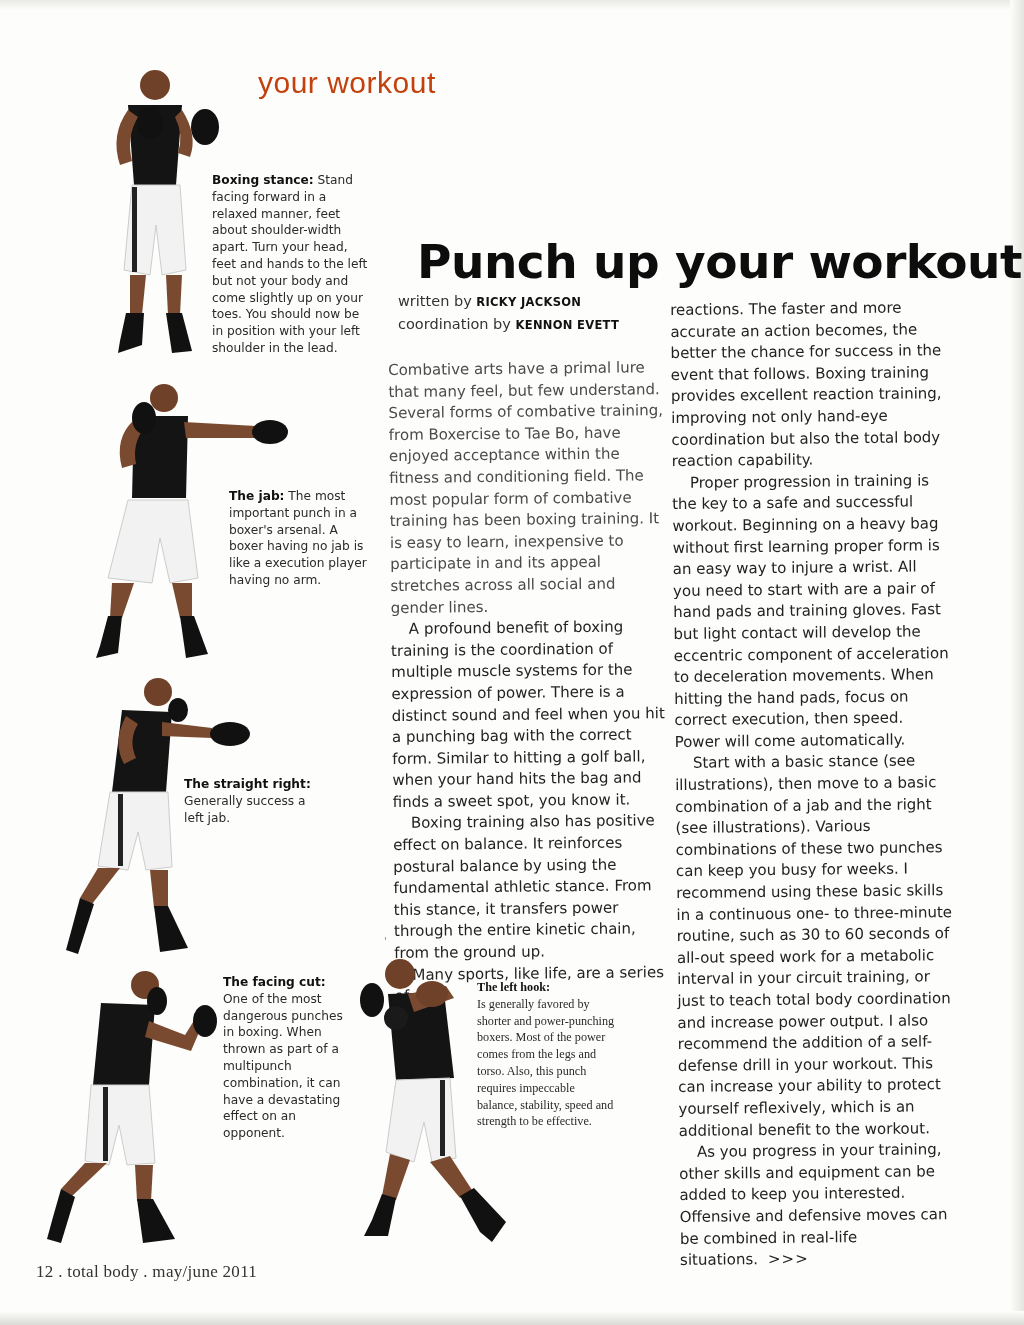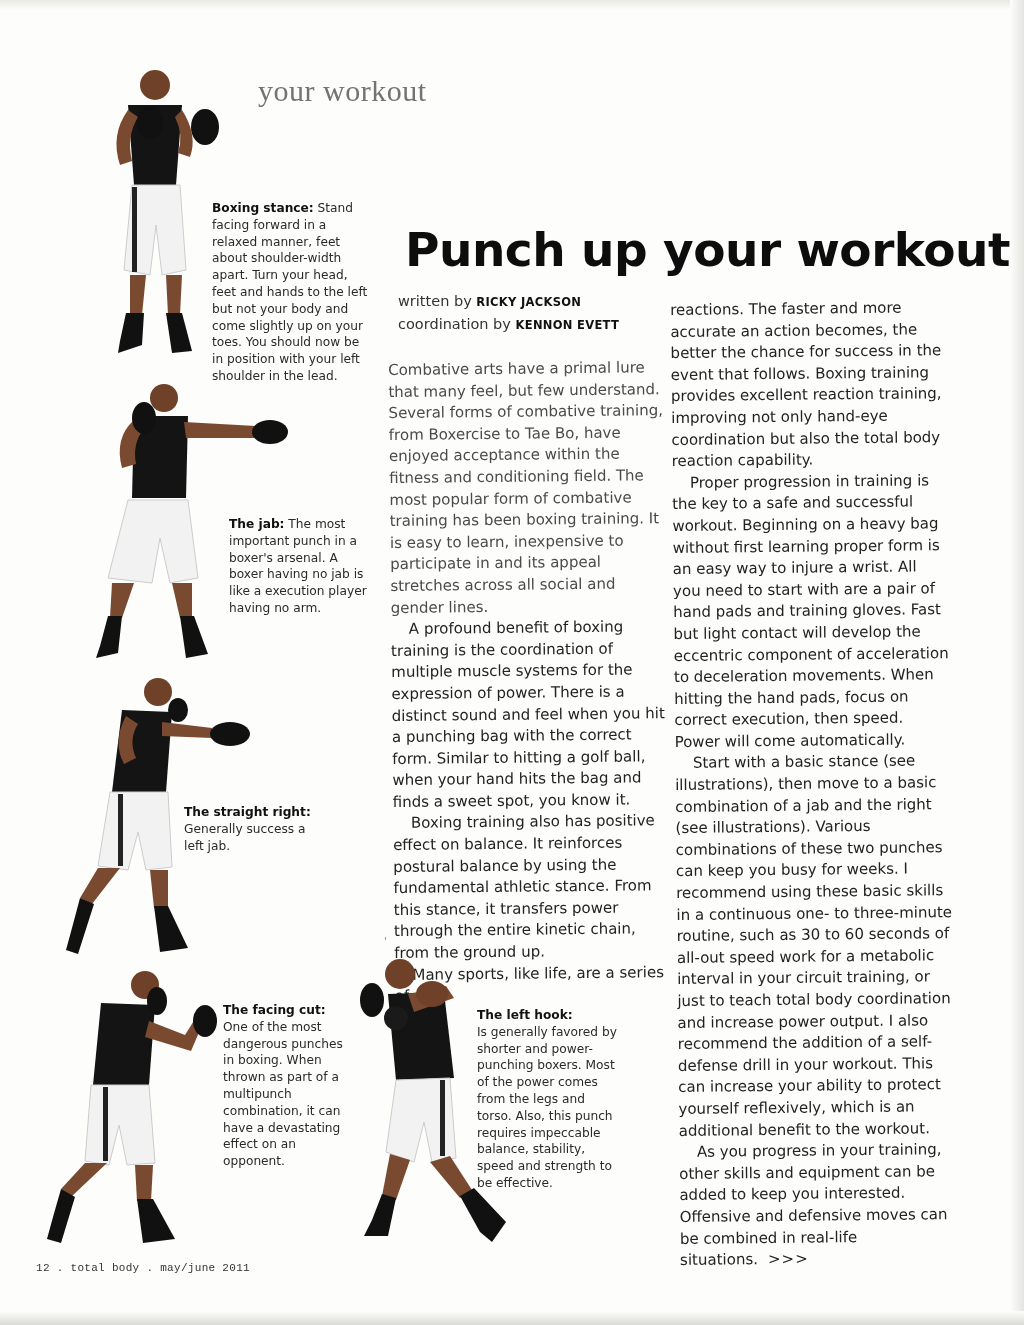--- a/index.html
+++ b/index.html
@@ -8,64 +8,64 @@
     background:#fdfdfb;
     font-family:"DejaVu Sans", sans-serif; color:#1c1c1c;
   }
   .page-edge-top { position:absolute; left:0; top:0; width:1024px; height:10px;
     background:linear-gradient(#e9e9e6,#fdfdfb); }
   .page-edge-right { position:absolute; right:0; top:0; width:14px; height:1325px;
     background:linear-gradient(90deg,#fdfdfb,#e4e4e0); }
   .page-edge-bottom { position:absolute; left:0; bottom:0; width:1024px; height:14px;
     background:linear-gradient(#fdfdfb,#dadad6); }
 
-  .section-label { position:absolute; left:258px; top:74px; font-size:30px;
-    font-family:Liberation Serif, serif; font-weight:normal; letter-spacing:0.5px; color:#737373; }
+  .section-label { position:absolute; left:258px; top:66px; font-size:30px;
+    font-family:Liberation Sans, sans-serif; font-weight:normal; letter-spacing:0.5px; color:#c2410c; }
 
   .headline { position:absolute; left:401px; top:218px; font-size:47px; font-weight:bold;
     font-family:"DejaVu Sans", sans-serif; letter-spacing:-0.5px; color:#0d0d0d; white-space:nowrap; }
 
   .byline { position:absolute; left:398px; top:290px; font-size:14.5px; line-height:22px; color:#333; }
   .byline .name { font-size:11.5px; font-weight:bold; letter-spacing:0.3px; color:#111; }
 
   .col { position:absolute; font-size:15px; line-height:21.6px; color:#222;
     font-family:"DejaVu Sans", sans-serif; }
   .col p { margin:0; text-indent:18px; }
   .col p.first { text-indent:0; }
   .col-1 { left:388px; top:360px; width:276px; transform:rotate(-0.6deg); transform-origin:top left; }
   .col-2 { left:670px; top:300px; width:276px; transform:rotate(-0.6deg); transform-origin:top left; }
   .more { letter-spacing:1px; margin-left:10px; }
 
   .caption { position:absolute; font-size:12.2px; line-height:16.8px; color:#2a2a2a;
-    font-family:"DejaVu Sans", sans-serif;margin-top:28px; }
+    font-family:"DejaVu Sans", sans-serif; }
   .caption .title { font-weight:bold; color:#111; }
   .cap-stance { left:212px; top:172px; width:160px; }
   .cap-jab { left:229px; top:488px; width:145px; }
   .cap-right { left:184px; top:776px; width:130px; }
   .cap-upper { left:223px; top:974px; width:125px; }
-  .cap-hook { left:477px; top:979px; width:140px; }
+  .cap-hook { left:477px; top:979px; width:140px;font-family:Liberation Serif, serif; }
 
   .boxer { position:absolute; }
   .boxer svg { display:block; }
 
-  .folio { position:absolute; left:36px; top:1262px; font-size:11px; color:#333;
-    font-family:Liberation Mono, monospace; letter-spacing:0.3px; }
+  .folio { position:absolute; left:36px; top:1262px; font-size:17px; color:#333;
+    font-family:Liberation Serif, serif; letter-spacing:0.3px; }
 
   .stray-mark { position:absolute; left:384px; top:936px; font-size:10px; color:#888; }
 </style>
 </head>
 <body>
 
 <div class="page-edge-top"></div>
 <div class="page-edge-right"></div>
 <div class="page-edge-bottom"></div>
 
 <div class="section-label">your workout</div>
 
-<h1 class="headline" style="margin:4px;">Punch up your workout</h1>
+<h1 class="headline" style="margin:16px;">Punch up your workout</h1>
 
 <div class="byline">
   <div>
     <span>written by </span><span class="name">RICKY JACKSON</span>
   </div>
   <div>
     <span>coordination by </span><span class="name">KENNON EVETT</span>
   </div>
 </div>
 

